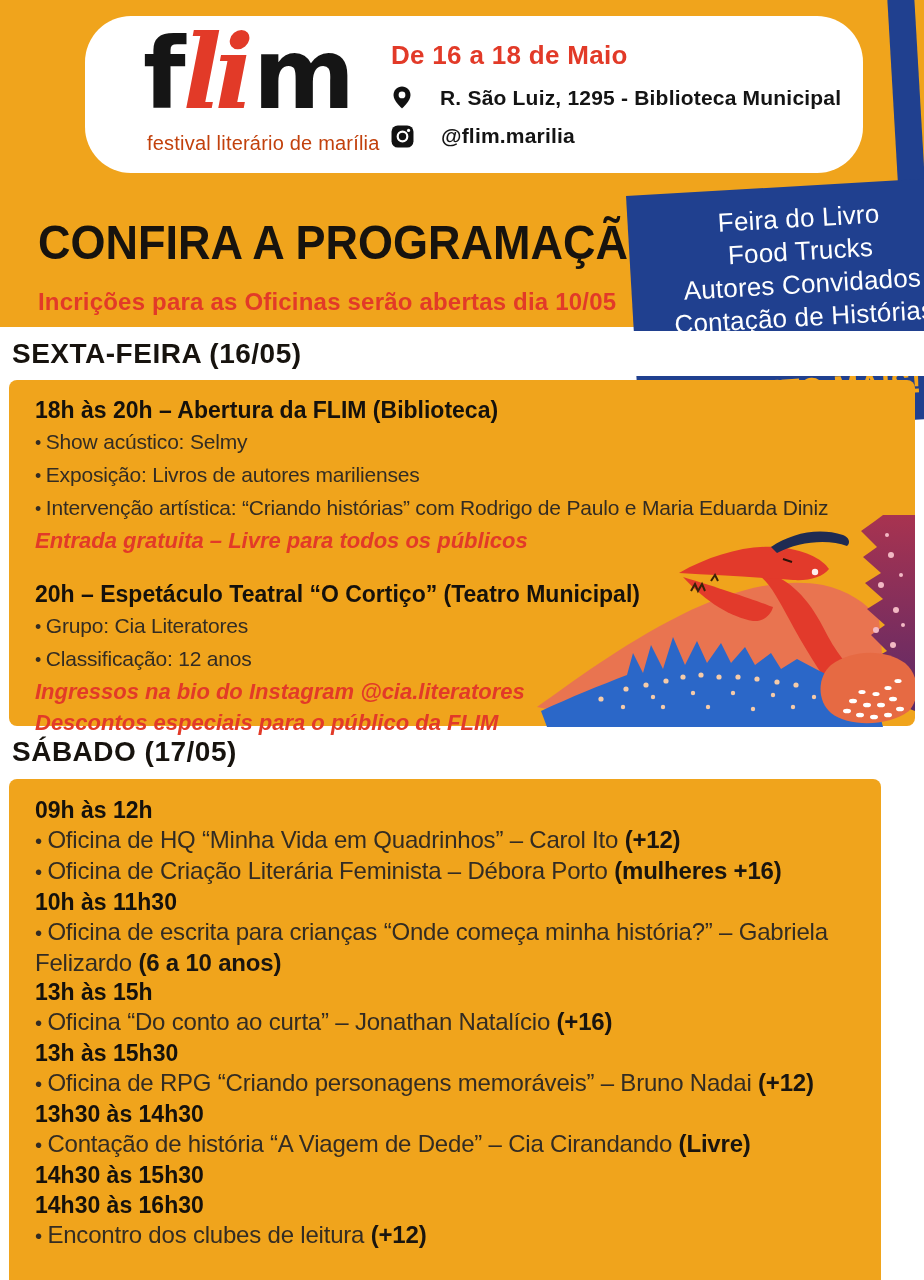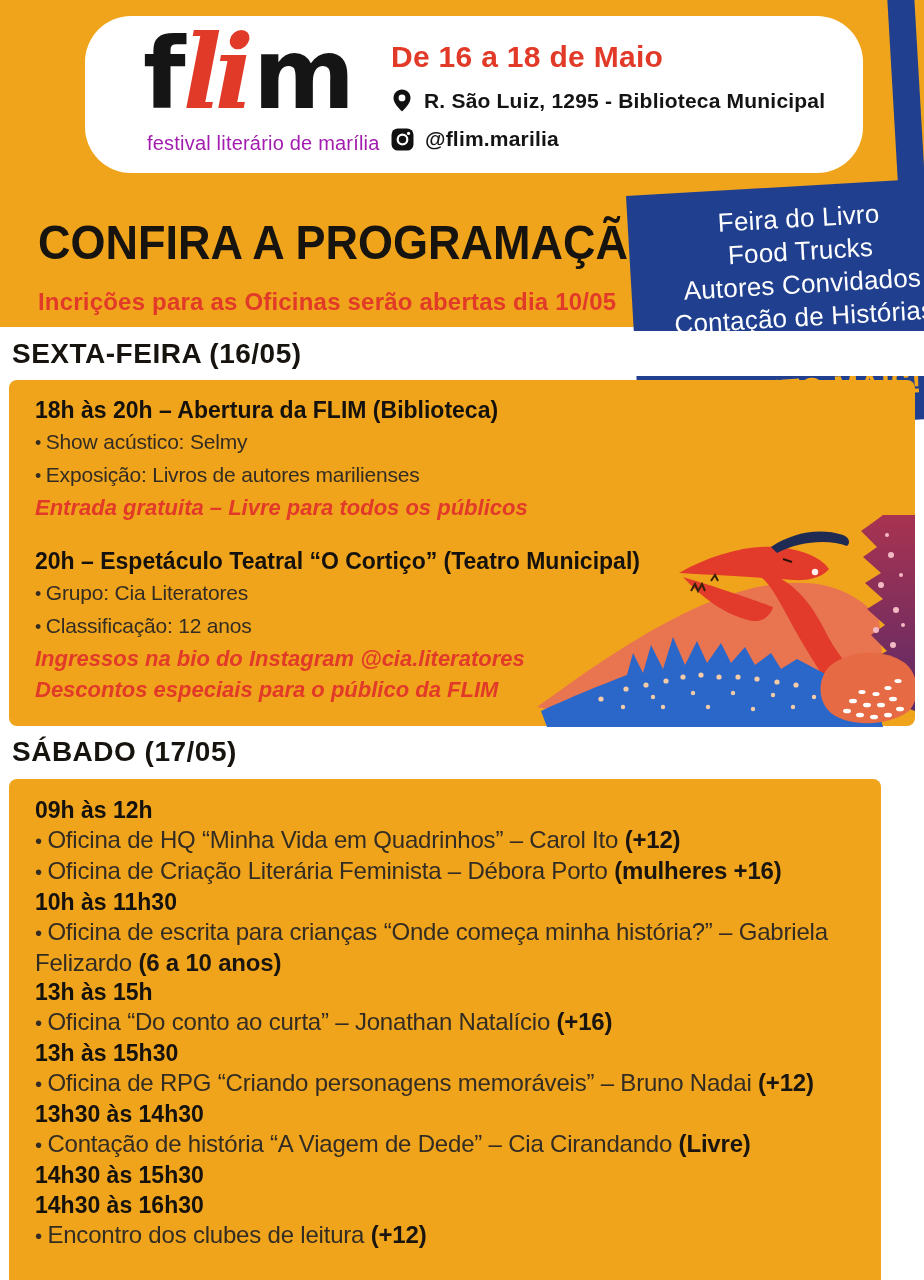--- a/index.html
+++ b/index.html
@@ -17,24 +17,24 @@
   
   .blue-strip{position:absolute;left:899px;top:-8px;width:27px;height:210px;background:var(--blue);
     transform:rotate(-3.3deg);transform-origin:bottom left;}
 
   
   .card{position:absolute;left:85px;top:16px;width:778px;height:157px;background:var(--white);border-radius:46px;}
   .logo{position:absolute;left:58px;top:4px;line-height:1;letter-spacing:-5px;font-weight:700;
     font-family:"DejaVu Sans",sans-serif;color:#151515;font-size:98px;}
   .logo .li{font-family:"DejaVu Serif",serif;font-style:italic;color:var(--red);font-size:103px;
     letter-spacing:-7px;padding:0 6px 0 2px;}
-  .tagline{position:absolute;left:62px;top:116px;font-size:20px;color:#a21caf;letter-spacing:.2px;}
+  .tagline{position:absolute;left:62px;top:116px;font-size:20px;color:#c2410c;letter-spacing:.2px;}
   .hdr-right{position:absolute;left:306px;top:24px;}
-  .hdr-date{font-size:30px;font-weight:700;color:var(--red);letter-spacing:.3px;}
-  .hdr-row{display:flex;align-items:center;gap:11px;margin-top:14px;}
+  .hdr-date{font-size:26px;font-weight:700;color:var(--red);letter-spacing:.3px;}
+  .hdr-row{display:flex;align-items:center;gap:27px;margin-top:14px;}
   .hdr-row svg{flex:0 0 auto;}
   .hdr-row .txt{font-size:21px;font-weight:700;color:#141414;letter-spacing:.2px;}
 
   
   .title-block{position:absolute;left:38px;top:216px;}
   .title{font-size:45px;font-weight:700;color:var(--heading-ink);letter-spacing:0;
     transform:scaleY(1.06);transform-origin:top left;white-space:nowrap;}
   .subtitle{margin-top:20px;font-size:24px;font-weight:700;color:var(--red);letter-spacing:.2px;}
 
   
@@ -112,20 +112,21 @@
       </div>
     <div class="more">E MUITO MAIS!</div>
   </div>
 
   <div class="band sexta">SEXTA-FEIRA (16/05)</div>
   <div class="panel friday">
     <div>
         <div class="row time">18h às 20h – Abertura da FLIM (Biblioteca)</div>
         <div class="row bullet"><span class="bl">• </span><span>Show acústico: Selmy</span></div>
         <div class="row bullet"><span class="bl">• </span><span>Exposição: Livros de autores marilienses</span></div>
+        <div class="row bullet"><span class="bl">• </span><span>Intervenção artística: “Criando histórias” com Rodrigo de Paulo e Maria Eduarda Diniz</span></div>
         <div class="row note">Entrada gratuita – Livre para todos os públicos</div>
         <div class="row spacer"></div>
         <div class="row time">20h – Espetáculo Teatral “O Cortiço” (Teatro Municipal)</div>
         <div class="row bullet"><span class="bl">• </span><span>Grupo: Cia Literatores</span></div>
         <div class="row bullet"><span class="bl">• </span><span>Classificação: 12 anos</span></div>
         <div class="row note">Ingressos na bio do Instagram @cia.literatores</div>
         <div class="row note">Descontos especiais para o público da FLIM</div>
       </div>
 
     <svg class="dino" width="384" height="212" viewBox="0 0 384 212">

